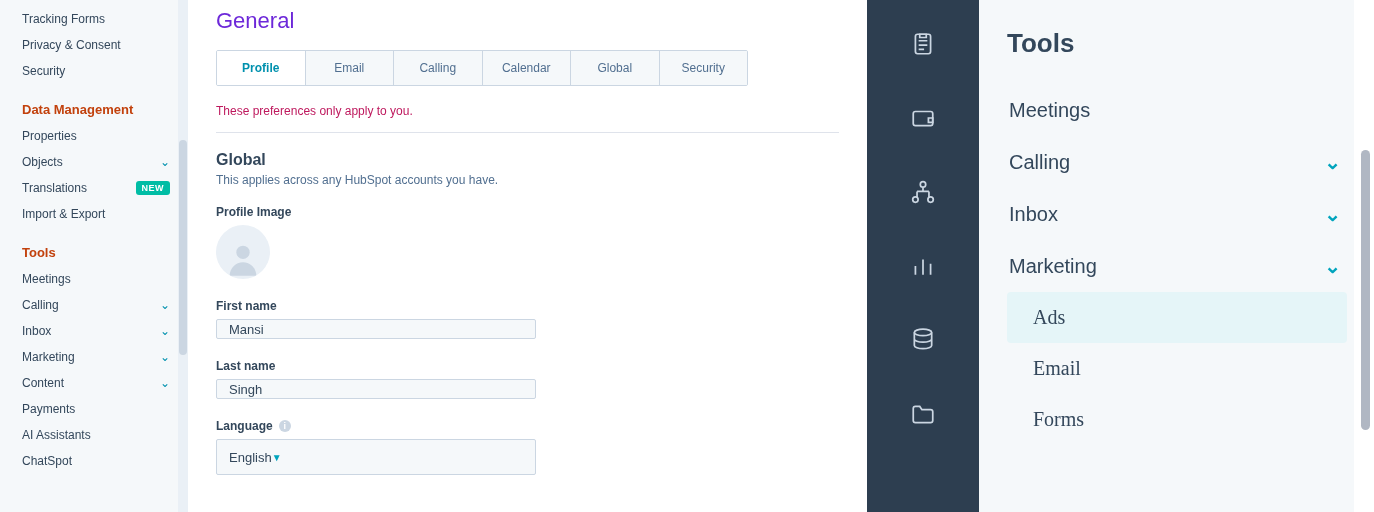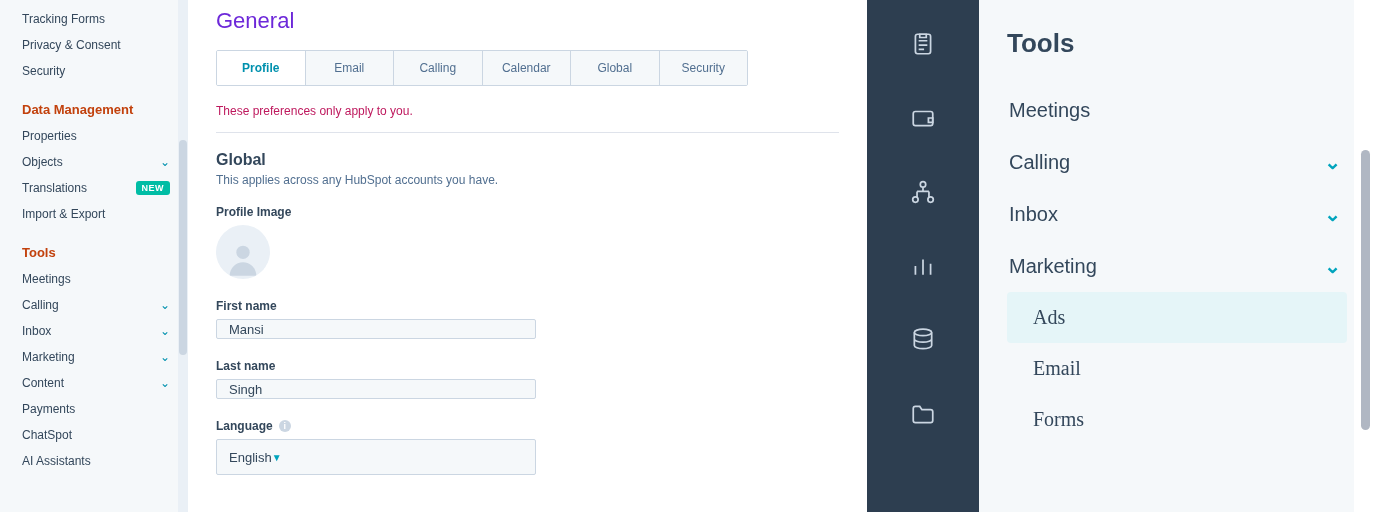--- a/index.html
+++ b/index.html
@@ -313,24 +313,24 @@
         <span class="sb-chevron">⌄</span>
       </div>
       <div class="sb-link">
         <span>Content</span>
         <span class="sb-chevron">⌄</span>
       </div>
       <div class="sb-link">
           <span>Payments</span>
         </div>
       <div class="sb-link">
+          <span>AI Assistants</span>
+        </div>
+      <div class="sb-link">
           <span>ChatSpot</span>
-        </div>
-      <div class="sb-link">
-          <span>AI Assistants</span>
         </div>
     </div>
     <div class="left-scroll-track">
       <div class="left-scroll-thumb"></div>
     </div>
   </div>
 
   <div class="main">
     <h1 class="page-title">General</h1>
 

